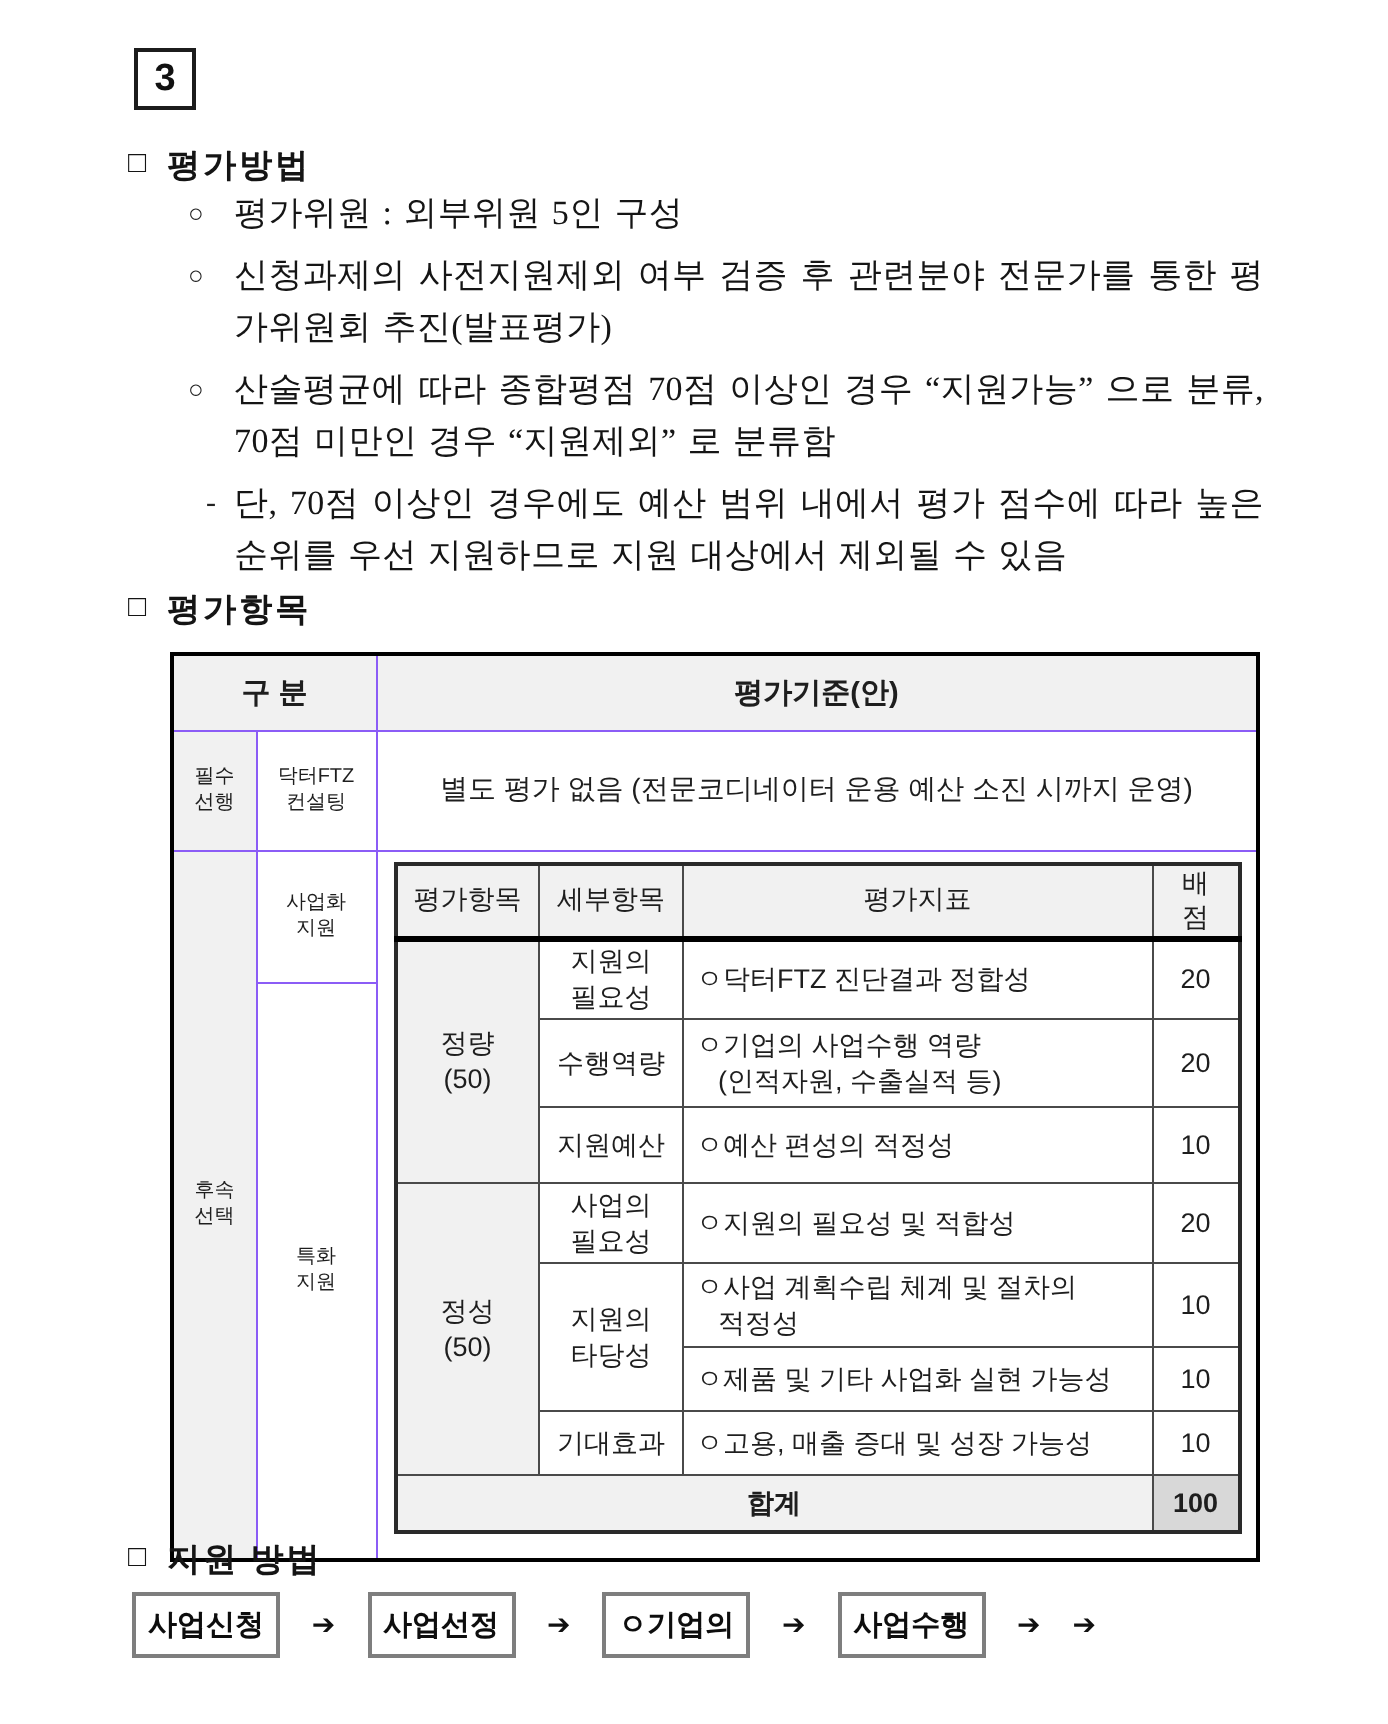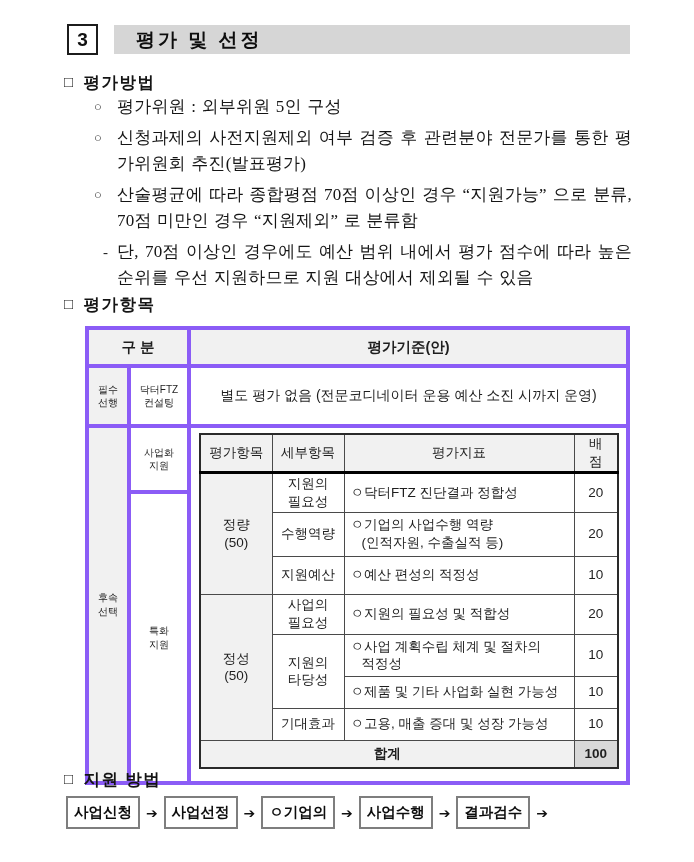--- a/index.html
+++ b/index.html
@@ -37,21 +37,21 @@
   .bullet .btext { flex: 1; font-size: 17px; line-height: 26px; letter-spacing: 0.2px;
                    word-spacing: 1px; text-align: justify; color:#151515; }
   .bullet.lvl2 { margin-left: 9px; }
   .bullet.lvl2 .mark { flex: 0 0 14px; font-size: 15px; }
 
   
   table { border-collapse: collapse; table-layout: fixed; }
   .outer { position: absolute; left: 85px; top: 326px; width: 545px;
            font-family: "Liberation Sans", sans-serif; font-size: 14px; color: #1e1e1e;
            border: 2px solid #000; }
-  .outer > tbody > tr > td { border: 4px solid #8b5cf6; vertical-align: middle; }
+  .outer > tbody > tr > td { border: 1px solid #8b5cf6; vertical-align: middle; }
   .center { text-align: center; }
   .pre { white-space: pre-line; }
   .gray { background: #f1f1f1; }
   .dark { background: #d8d8d8; }
   .bold { font-weight: bold; }
   .small { font-size: 10px; line-height: 1.32; }
   tr.oh1 > td { height: 38px; font-weight: bold; font-size: 14.5px; }
   tr.oh2 > td { height: 60px; }
   tr.oh3 > td { height: 66px; margin-left: 19px; }
   .inner-holder { padding: 5px 7px 12px 8px; vertical-align: top; }
@@ -75,21 +75,20 @@
           color: #0d0d0d; }
   .farrow { font-family: "DejaVu Sans", sans-serif; font-size: 14px; font-weight: bold; color:#111; }
 </style>
 </head>
 <body>
 
 <div class="page">
 
   <div class="doc-header">
     <div class="num-box">3</div>
-    <div class="title-bar">평가 및 선정</div>
   </div>
 
   <div class="sec-title" id="sec-method">
     <span class="sq">□</span>
     <span>평가방법</span>
   </div>
 
   <div class="bullets">
     <div class="bullet">
       <span class="mark">○</span>
@@ -220,17 +219,16 @@
 
   <div class="flow">
     <div class="fbox">사업신청</div>
     <span class="farrow">➔</span>
     <div class="fbox">사업선정</div>
     <span class="farrow">➔</span>
     <div class="fbox">ㅇ기업의</div>
     <span class="farrow">➔</span>
     <div class="fbox">사업수행</div>
     <span class="farrow">➔</span>
-    <div class="fbox">결과검수</div>
     <span class="farrow">➔</span>
   </div>
 
 </div>
 
 </body></html>

